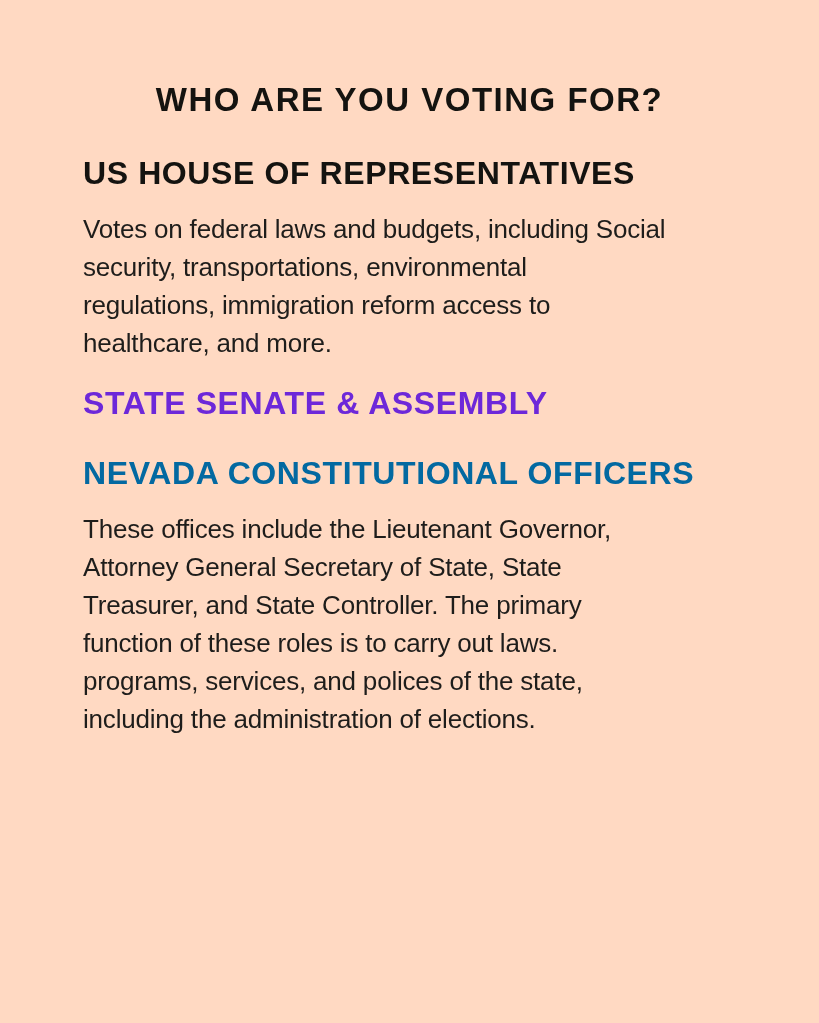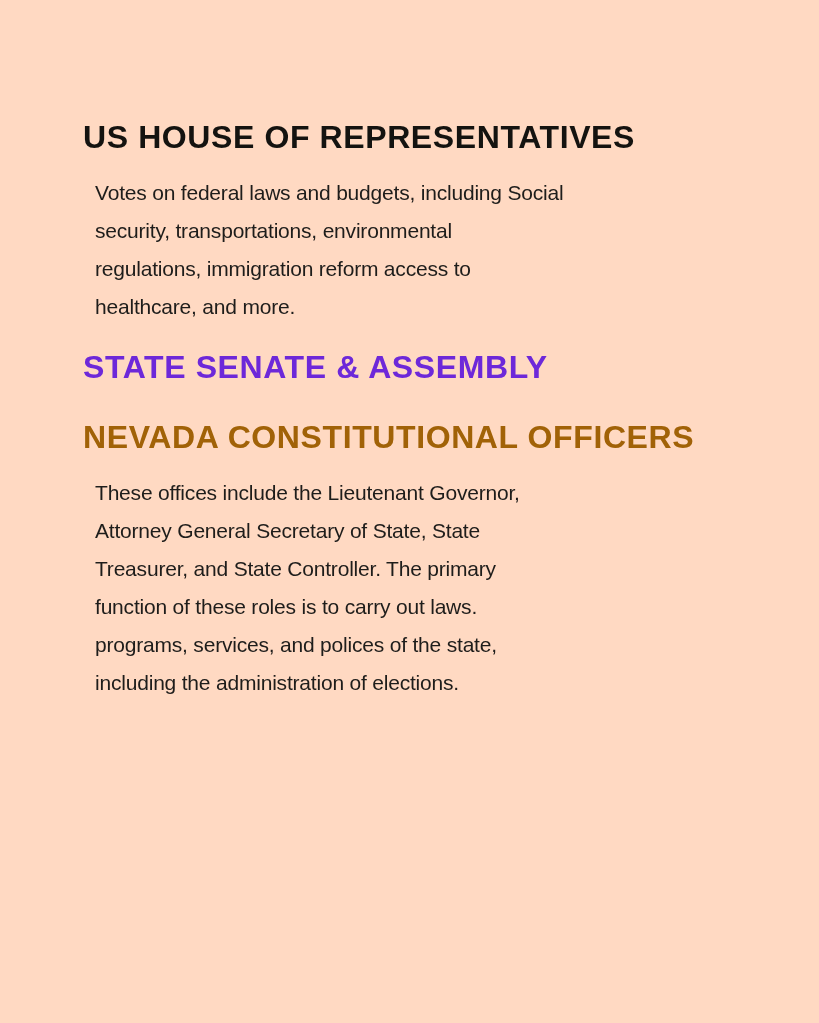--- a/index.html
+++ b/index.html
@@ -36,50 +36,51 @@
     font-size: 32px;
     line-height: 30px;
     font-weight: 800;
     letter-spacing: 0.6px;
     color: #141310;
   }
   .section-heading.tight {
     margin-top: 26px;
   }
   .section-body {
-    margin: 12px;
+    margin: 0;
     margin-top: 22px;
-    font-size: 21px;
+    font-size: 26px;
     line-height: 38px;
     font-weight: 400;
     letter-spacing: -0.2px;
     color: #1E1D1B;
     white-space: pre-line;
   }
 </style>
 </head>
 <body style="background: rgb(255, 217, 194); color: rgb(30, 29, 27);">
 
 <div class="poster">
 
+  <h1 class="poster-title" style="color: rgb(20, 19, 16);">WHO ARE YOU VOTING FOR?</h1>
 
   <section>
     <h2 class="section-heading" style="color: rgb(20, 19, 16);">US HOUSE OF REPRESENTATIVES</h2>
     <p class="section-body">Votes on federal laws and budgets, including Social
 security, transportations, environmental
 regulations, immigration reform access to
 healthcare, and more.</p>
   </section>
 
   <section>
     <h2 class="section-heading tight" style="color: #6d28d9;">STATE SENATE &amp; ASSEMBLY</h2>
   </section>
 
   <section>
-    <h2 class="section-heading" style="color: #a16207;">NEVADA CONSTITUTIONAL OFFICERS</h2>
+    <h2 class="section-heading" style="color: #0369a1;">NEVADA CONSTITUTIONAL OFFICERS</h2>
     <p class="section-body">These offices include the Lieutenant Governor,
 Attorney General Secretary of State, State
 Treasurer, and State Controller. The primary
 function of these roles is to carry out laws.
 programs, services, and polices of the state,
 including the administration of elections.</p>
   </section>
 
 </div>
 

